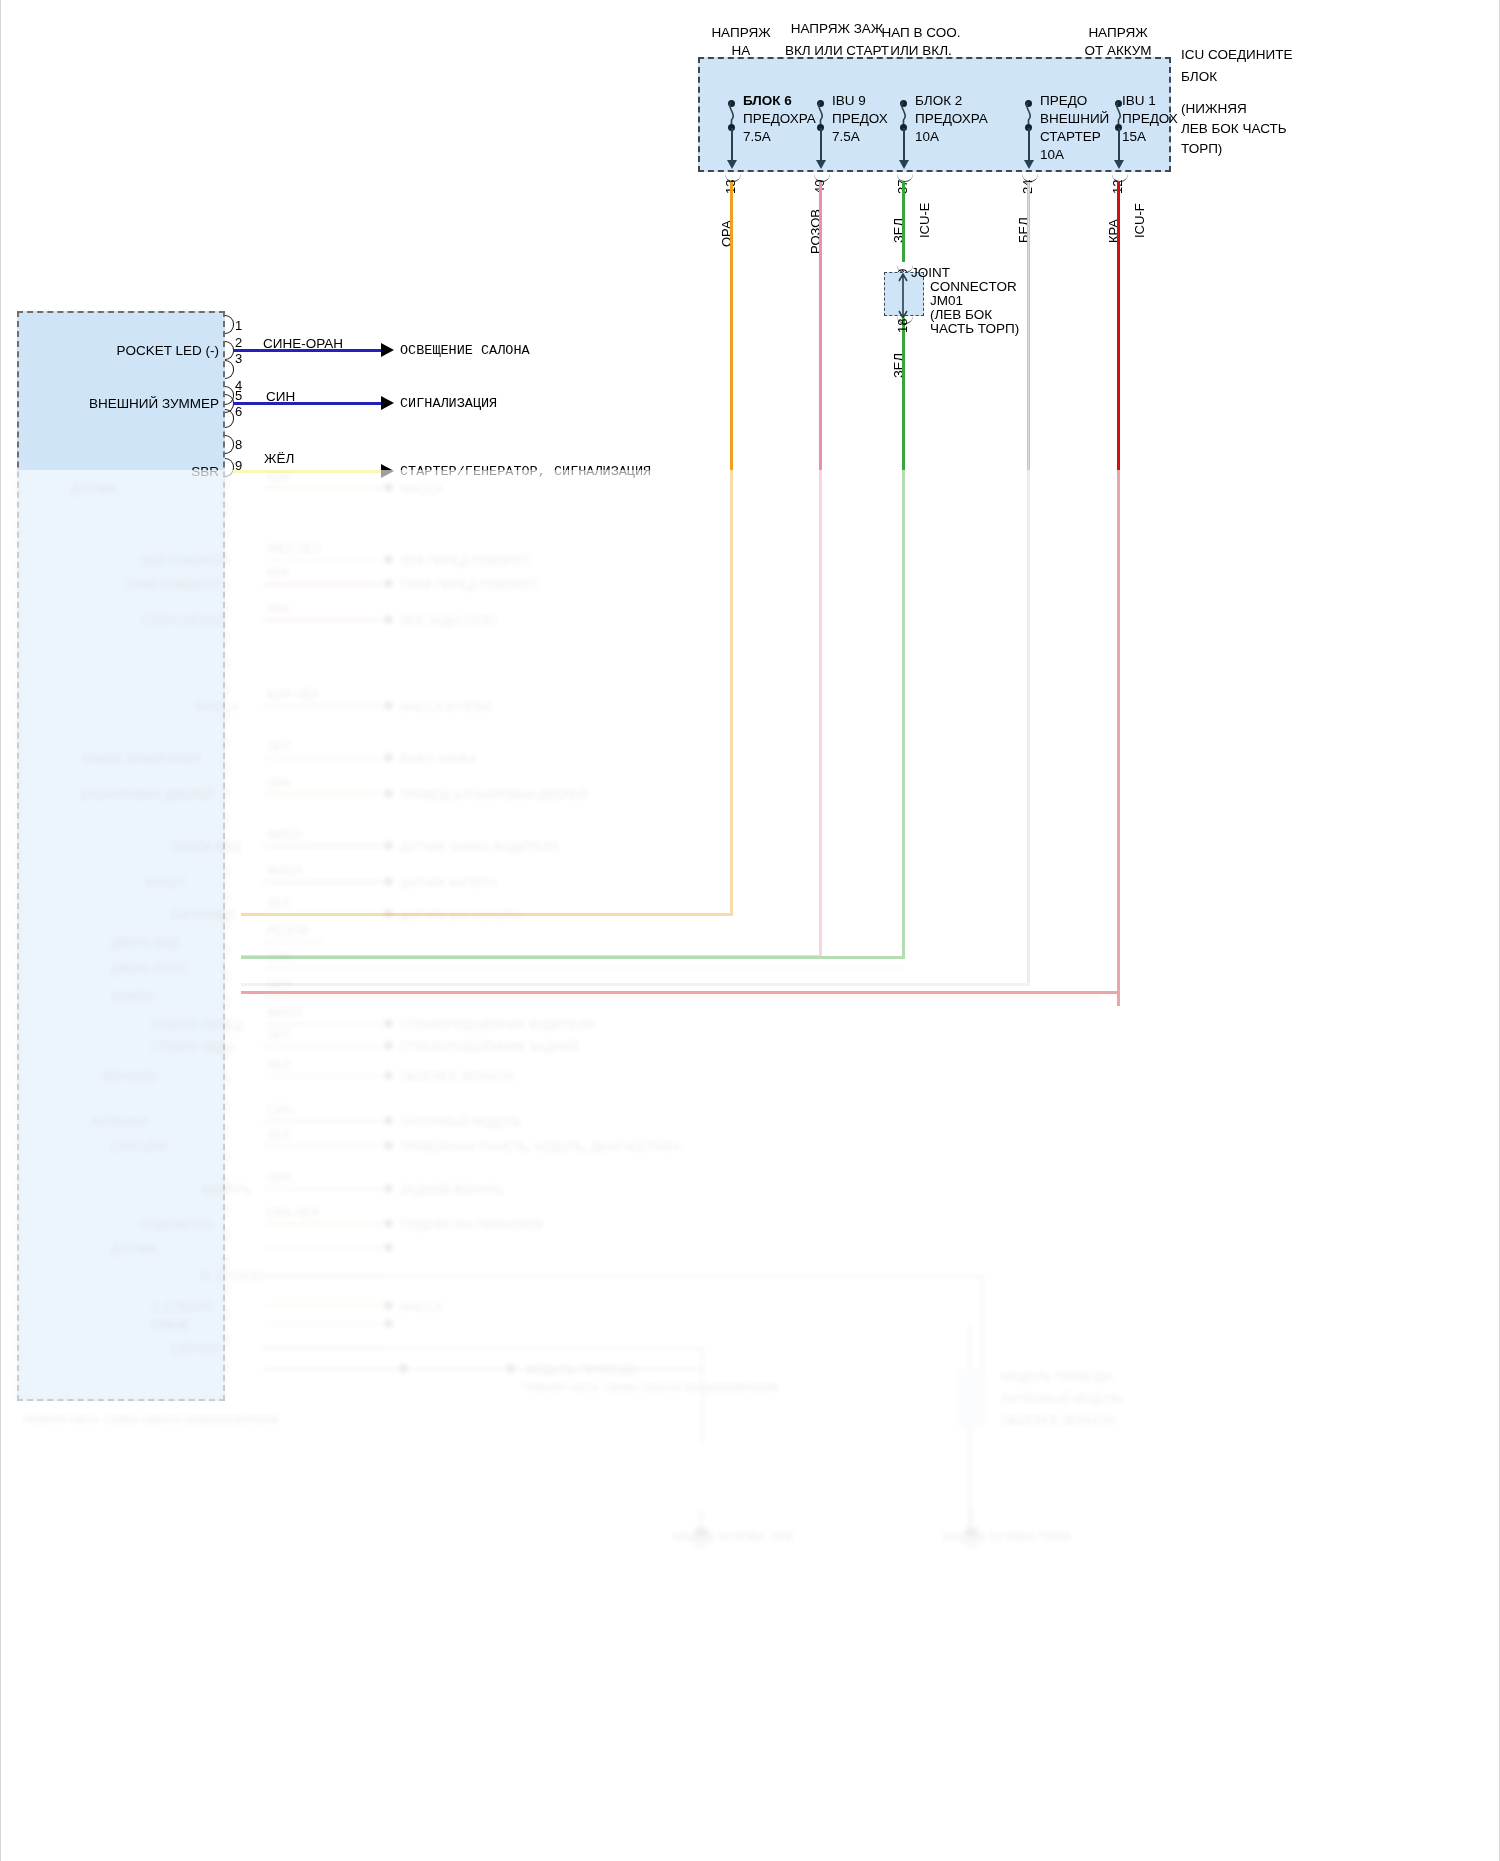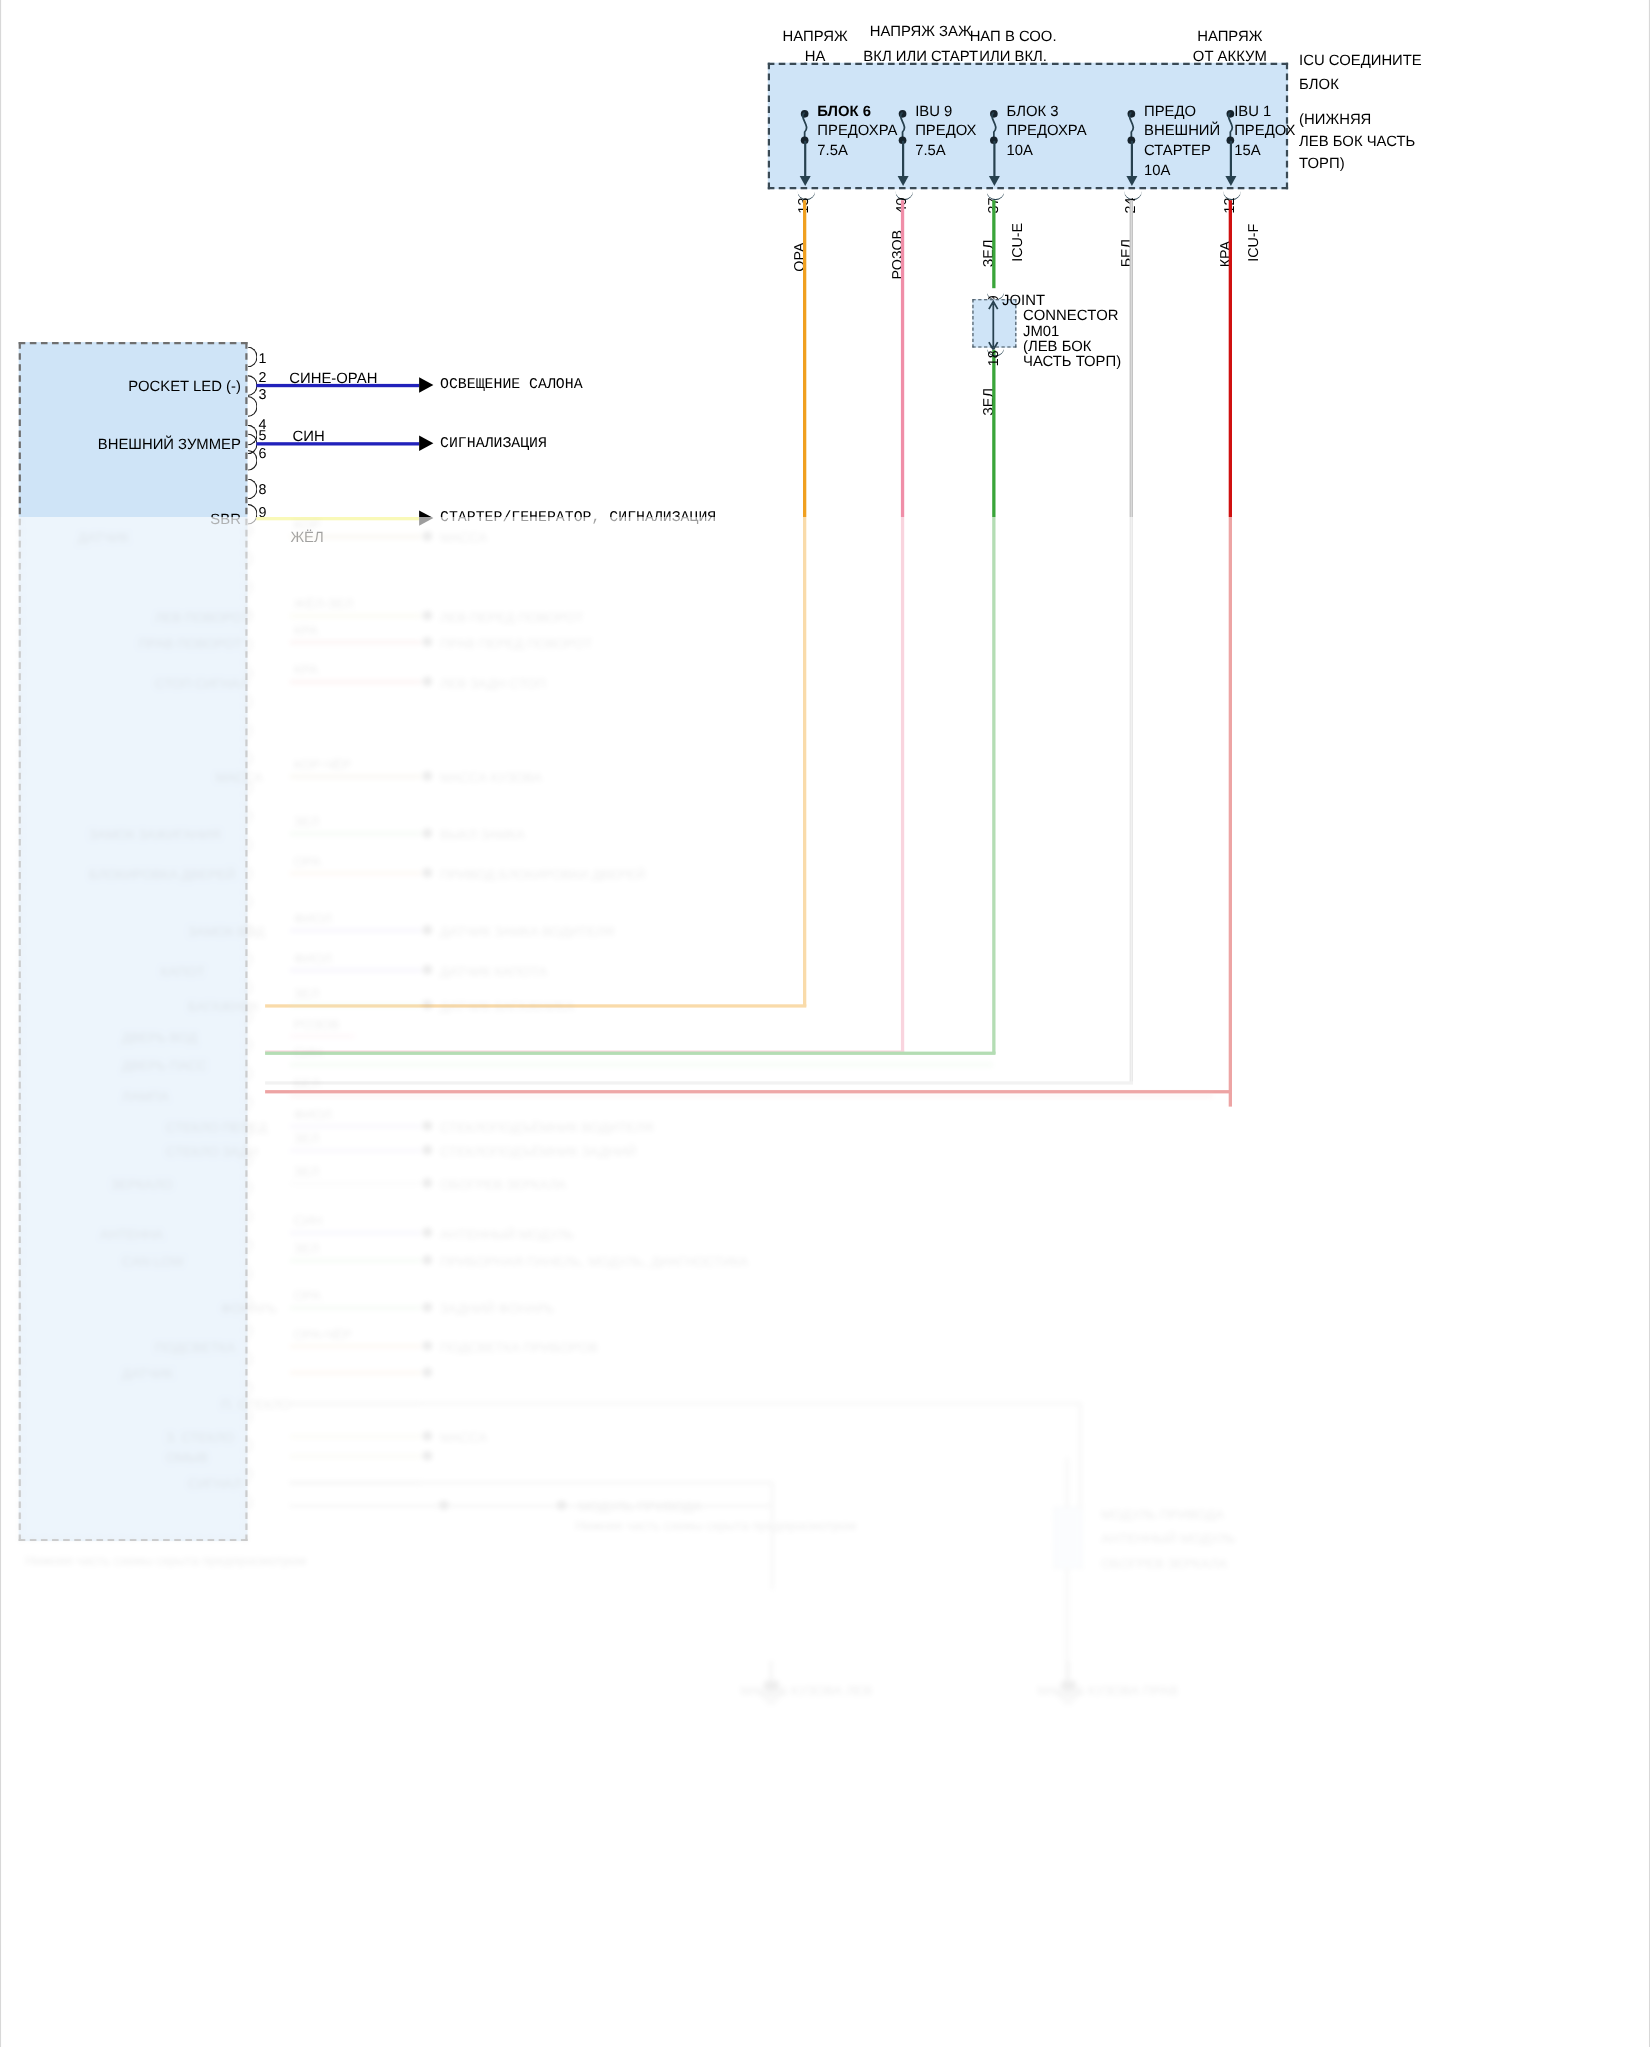--- a/index.html
+++ b/index.html
@@ -235,21 +235,21 @@
   <div class="fuse-label" style="left:831px; top:110px;">ПРЕДОХ</div>
   <div class="fuse-label" style="left:831px; top:128px;">7.5A</div>
 
   <div class="dot" style="left:899px; top:100px;"></div>
   <svg style="position:absolute; left:896px; top:102px;" width="13" height="26">
     <path d="M6.5 0 C 0.5 5, 12.5 12, 6.5 18 L6.5 26" stroke="#27414f" stroke-width="1.6" fill="none"></path>
   </svg>
   <div class="dot" style="left:899px; top:124px;"></div>
   <div class="feed-line" style="left:902px; top:128px; height:33px;"></div>
   <div class="arrow-down" style="left:898px; top:160px;"></div>
-  <div class="fuse-label" style="left:914px; top:92px;">БЛОК 3</div>
+  <div class="fuse-label" style="left:914px; top:92px;">БЛОК 2</div>
   <div class="fuse-label" style="left:914px; top:110px;">ПРЕДОХРА</div>
   <div class="fuse-label" style="left:914px; top:128px;">10A</div>
 
   <div class="dot" style="left:1024px; top:100px;"></div>
   <svg style="position:absolute; left:1021px; top:102px;" width="13" height="26">
     <path d="M6.5 0 C 0.5 5, 12.5 12, 6.5 18 L6.5 26" stroke="#27414f" stroke-width="1.6" fill="none"></path>
   </svg>
   <div class="dot" style="left:1024px; top:124px;"></div>
   <div class="feed-line" style="left:1027px; top:128px; height:33px;"></div>
   <div class="arrow-down" style="left:1023px; top:160px;"></div>
@@ -356,21 +356,21 @@
   <div class="pin-num" style="top:404px;">6</div>
 
   <div class="pin-bracket" style="top:435px;"></div>
   <div class="pin-num" style="top:437px;">8</div>
 
   <div class="pin-bracket" style="top:458px;"></div>
   <div class="pin-num" style="top:458px;">9</div>
   <div class="pin-desc" style="left:16px; top:464px; width:202px;">SBR</div>
   <div class="hwire" style="left:232px; top:470px; width:148px; background:#eeee44; height:3px;"></div>
   <div class="arrow-right" style="left:380px; top:464px;"></div>
-  <div class="wire-color-label" style="left:263px; top:481px;">ЖЁЛ</div>
+  <div class="wire-color-label" style="left:263px; top:451px;">ЖЁЛ</div>
   <div class="dest-label" style="left:399px; top:464px;">СТАРТЕР/ГЕНЕРАТОР, СИГНАЛИЗАЦИЯ</div>
 
   <div id="blur-region">
     <div id="blur-inner">
 
       <div style="position:absolute; left:16px; top:0px; width:208px; height:931px; background:#cfe4f7; border:2px dashed #6f6f6f; border-top:none;"></div>
 
       <div style="position:absolute; left:224px; top:0px; width:10px; height:931px;">
         <svg width="10" height="931">
           <g stroke="#333" stroke-width="1.2" fill="none">

